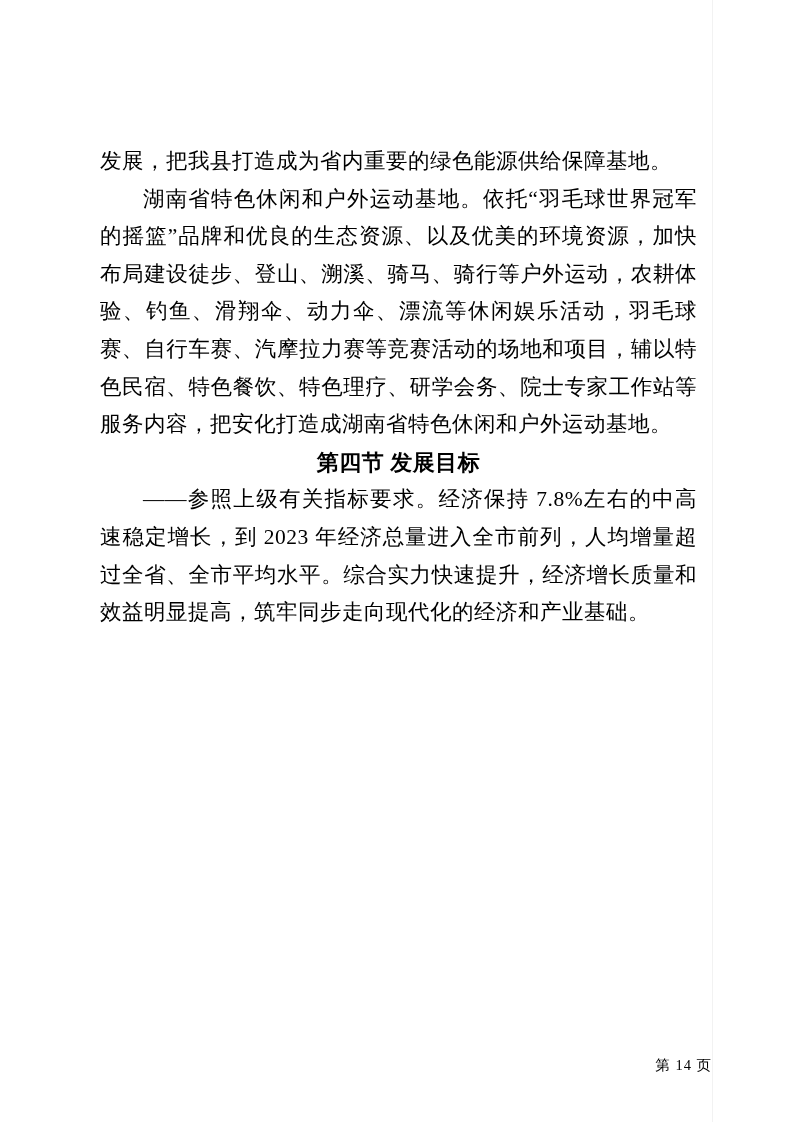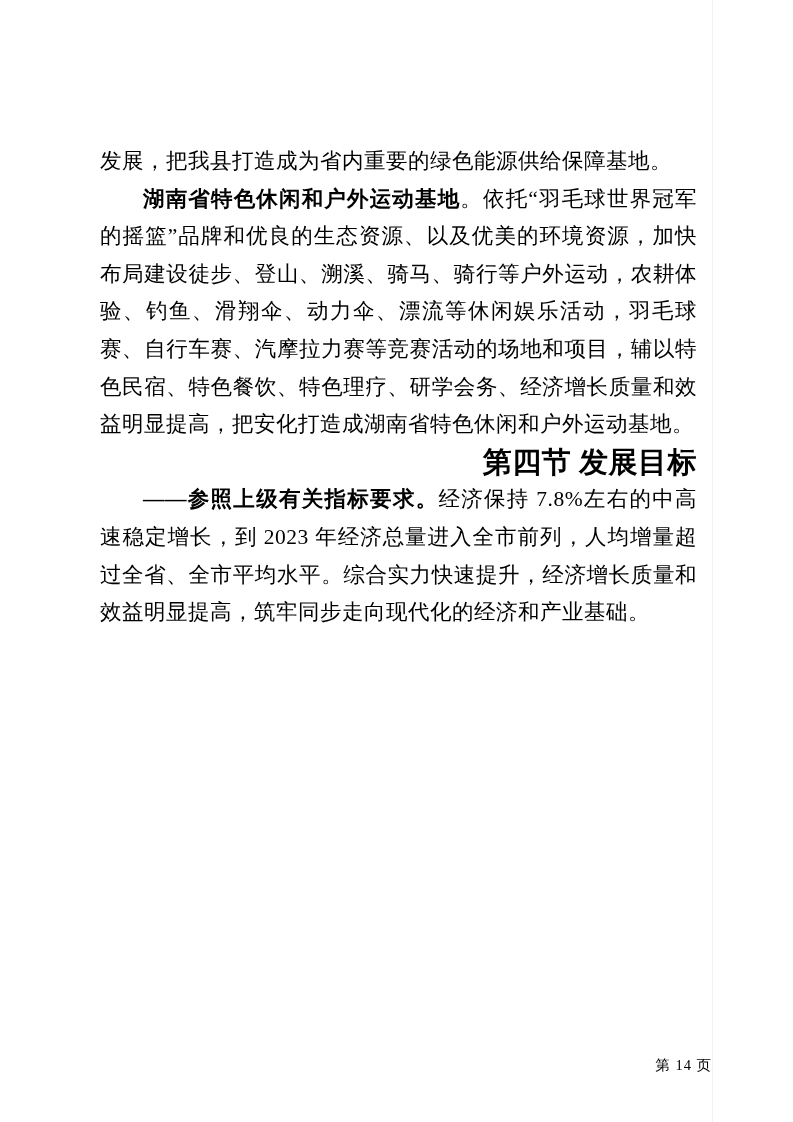--- a/index.html
+++ b/index.html
@@ -31,26 +31,26 @@
   .content p {
     margin: 0;
     text-indent: 2em;
   }
   .content p.continuation {
     text-indent: 0;
   }
   .section-heading {
     margin: 37px 0 0 0;
     text-indent: 0 !important;
-    text-align: right;
+    text-align: center;
     font-weight: bold;
-    font-size: 29px;
+    font-size: 22px;
   }
   .lead-bold {
-    font-weight: bold;
+    font-weight: normal;
     margin-top: 43px;
   }
   .footer {
     position: absolute;
     left: 0;
     top: 1054px;
     width: 100%;
     text-align: right;
     font-size: 14.5px;
     line-height: 22px;
@@ -59,21 +59,21 @@
 </style>
 </head>
 <body>
 
 <div class="page">
 
   <div class="content">
 
     <p class="continuation">发展，把我县打造成为省内重要的绿色能源供给保障基地。</p>
 
-    <p><span class="lead-bold">湖南省特色休闲和户外运动基地</span><span>。依托“羽毛球世界冠军的摇篮”品牌和优良的生态资源、以及优美的环境资源，加快布局建设徒步、登山、溯溪、骑马、骑行等户外运动，农耕体验、钓鱼、滑翔伞、动力伞、漂流等休闲娱乐活动，羽毛球赛、自行车赛、汽摩拉力赛等竞赛活动的场地和项目，辅以特色民宿、特色餐饮、特色理疗、研学会务、经济增长质量和效益明显提高，把安化打造成湖南省特色休闲和户外运动基地。</span></p>
+    <p><span class="lead-bold">湖南省特色休闲和户外运动基地</span><span>。依托“羽毛球世界冠军的摇篮”品牌和优良的生态资源、以及优美的环境资源，加快布局建设徒步、登山、溯溪、骑马、骑行等户外运动，农耕体验、钓鱼、滑翔伞、动力伞、漂流等休闲娱乐活动，羽毛球赛、自行车赛、汽摩拉力赛等竞赛活动的场地和项目，辅以特色民宿、特色餐饮、特色理疗、研学会务、院士专家工作站等服务内容，把安化打造成湖南省特色休闲和户外运动基地。</span></p>
 
     <p class="section-heading">第四节 发展目标</p>
 
 
     <p><span class="lead-bold">——参照上级有关指标要求。</span><span>经济保持 7.8%左右的中高速稳定增长，到 2023 年经济总量进入全市前列，人均增量超过全省、全市平均水平。综合实力快速提升，经济增长质量和效益明显提高，筑牢同步走向现代化的经济和产业基础。</span></p>
 
 
   </div>
 
   <div class="footer">第 14 页</div>

